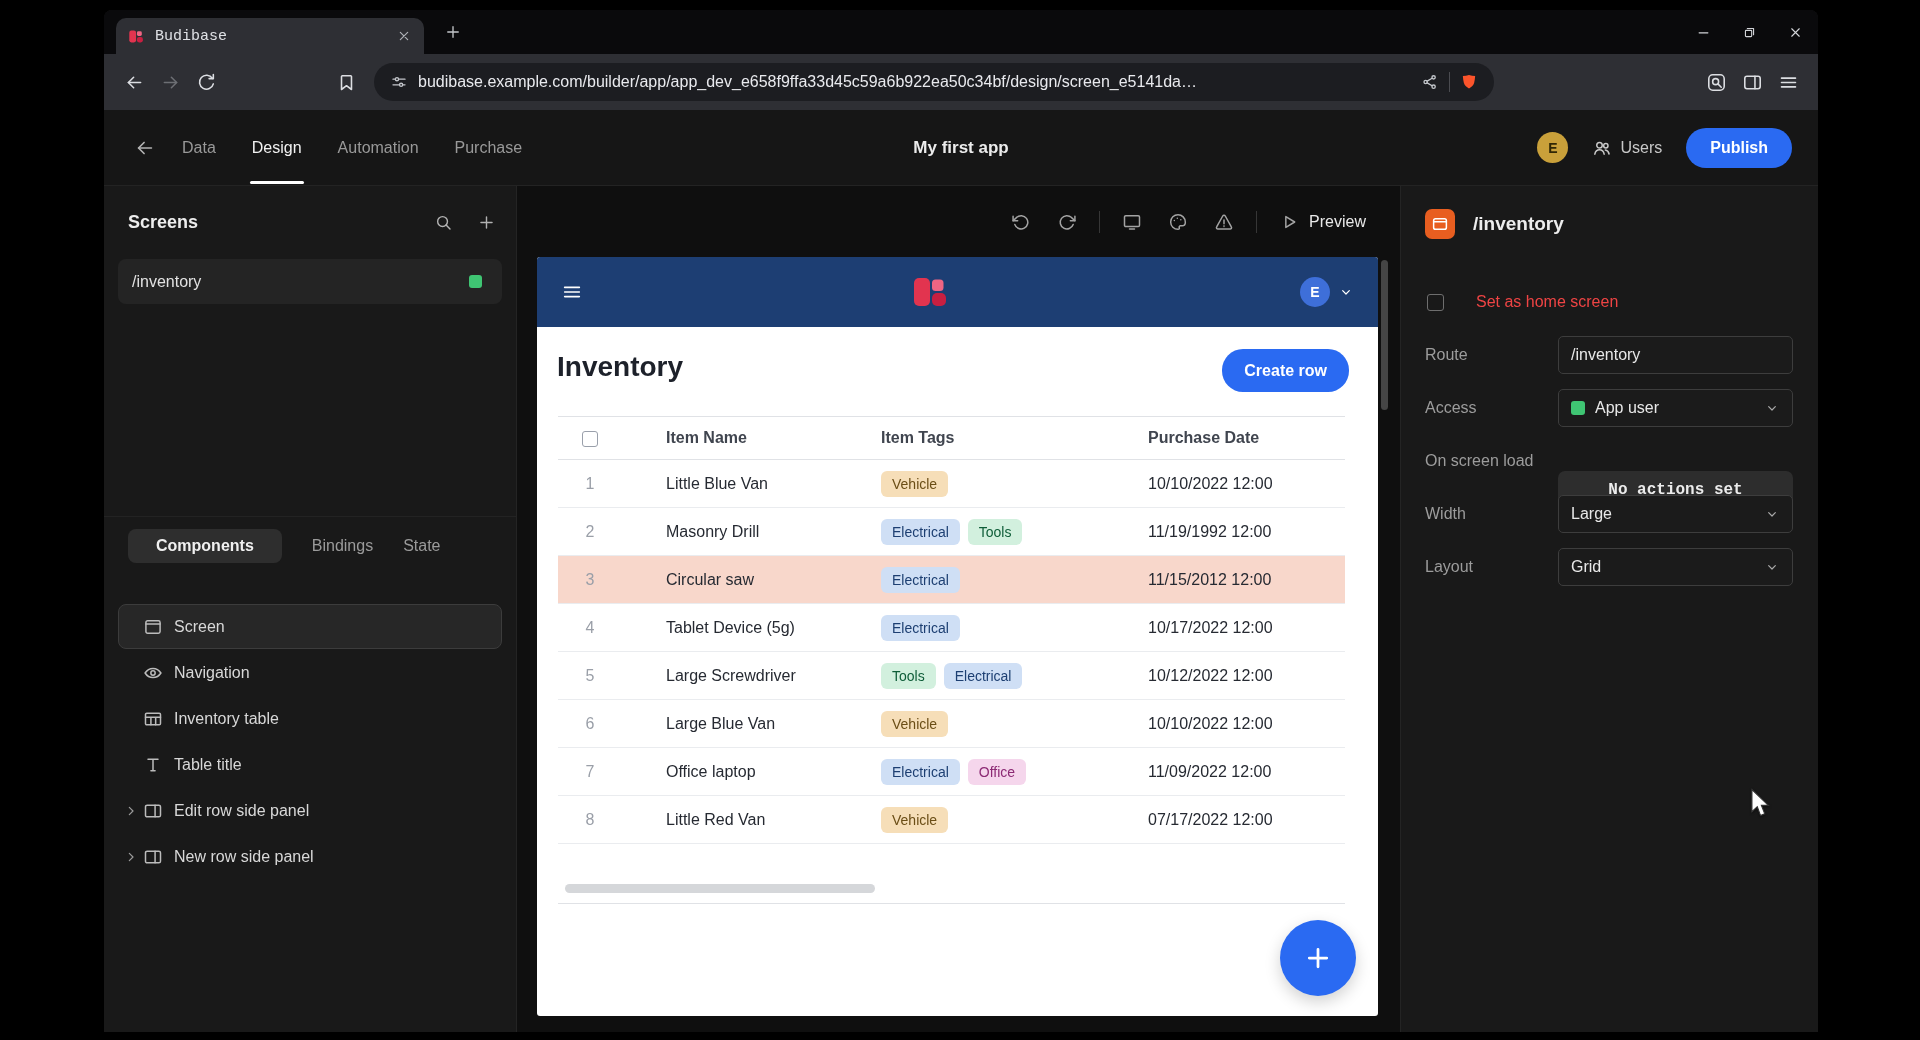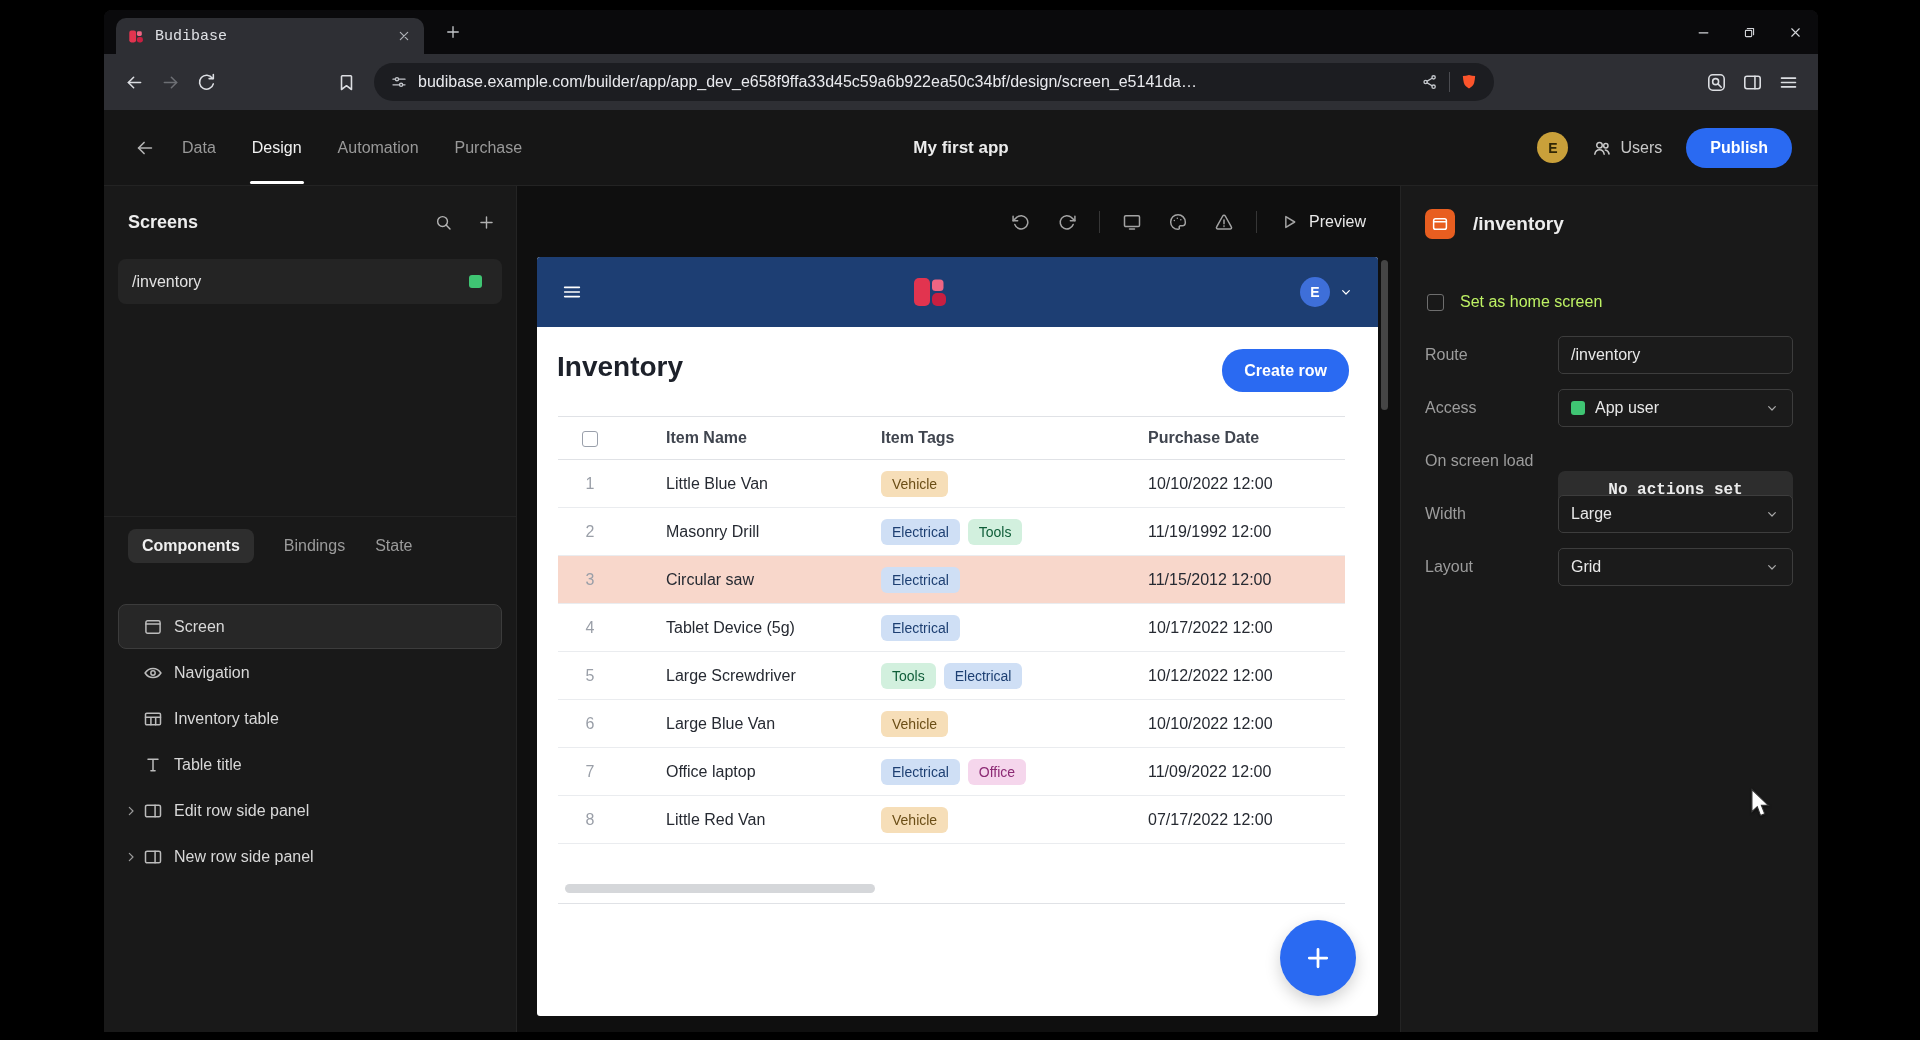--- a/index.html
+++ b/index.html
@@ -58,21 +58,21 @@
   .screens-head { position:absolute; top:16px; left:24px; right:20px; height:40px; display:flex; align-items:center; }
   .s-title { color:#ededed; font-size:18px; font-weight:700; }
   .head-icons { margin-left:auto; display:flex; gap:24px; color:#b2b2b2; }
   .head-icons svg { width:19px; height:19px; }
   .screen-item { position:absolute; top:73px; left:14px; right:14px; height:45px; background:#242424; border-radius:8px; display:flex; align-items:center; padding:0 14px; }
   .screen-route { color:#e2e2e2; font-size:16px; }
   .green-dot { margin-left:auto; margin-right:6px; width:13px; height:13px; border-radius:3px; background:var(--screen_green,#3fc573); }
   .side-divider { position:absolute; top:330px; left:0; right:0; height:1px; background:#232323; }
   .comp-tabs { position:absolute; top:343px; left:24px; display:flex; align-items:center; gap:30px; }
   .c-tab { font-size:16px; color:#9b9b9b; }
-  .c-tab.active { background:#2e2e2e; color:#f0f0f0; border-radius:8px; padding:8px 14px; font-weight:600; }
+  .c-tab.active { background:#2e2e2e; color:#f0f0f0; border-radius:8px; padding:8px 28px; font-weight:600; }
   .tree { position:absolute; top:418px; left:14px; right:14px; }
   .tree-item { height:45px; margin-bottom:1px; display:flex; align-items:center; padding-left:24px; border-radius:8px; border:1px solid transparent; }
   .tree-item.selected { background:#272727; border-color:#3c3c3c; }
   .tree-item.expandable { padding-left:4px; }
   .tree-chev { color:#9b9b9b; display:flex; margin-right:4px; }
   .tree-chev svg { width:16px; height:16px; }
   .tree-ic { color:#bcbcbc; display:flex; margin-right:11px; }
   .tree-ic svg { width:20px; height:20px; }
   .tree-label { color:#d8d8d8; font-size:16px; }
 
@@ -117,21 +117,21 @@
   .fab svg { width:30px; height:30px; stroke-width:2.2; }
 
   
   .panel { width:418px; background:#191919; border-left:1px solid #242424; position:relative; flex:none; }
   .p-head { position:absolute; top:23px; left:24px; display:flex; align-items:center; gap:18px; }
   .p-ic { width:30px; height:30px; border-radius:7px; background:var(--panel_icon_orange,#e85e20); display:flex; align-items:center; justify-content:center; color:#fff; flex:none; }
   .p-ic svg { width:18px; height:18px; stroke-width:2; }
   .p-title { color:#ededed; font-size:19px; font-weight:600; }
   .home-row { position:absolute; top:107px; left:26px; display:flex; align-items:center; gap:16px; }
   .p-checkbox { width:17px; height:17px; border:1.6px solid #6e6e6e; border-radius:3px; flex:none; }
-  .home-label { color:#bef264; font-size:16px; }
+  .home-label { color:#ef4444; font-size:16px;margin-left:16px; }
   .f-row { position:absolute; left:0; right:0; height:38px; }
   .f-label { position:absolute; left:24px; top:0; line-height:38px; color:#9c9c9c; font-size:16px; }
   .f-control { position:absolute; left:157px; width:235px; height:38px; }
   .f-input { background:#1b1b1b; border:1px solid #3d3d3d; border-radius:5px; color:#e8e8e8; font-size:16px; padding:0 12px; font-family:inherit; }
   .f-select { background:#1b1b1b; border:1px solid #3d3d3d; border-radius:5px; display:flex; align-items:center; padding:0 12px; gap:10px; }
   .f-value { color:#e8e8e8; font-size:16px; }
   .f-chev { margin-left:auto; color:#a9a9a9; display:flex; }
   .f-chev svg { width:16px; height:16px; }
   .swatch { width:14px; height:14px; border-radius:3px; background:var(--screen_green,#3fc573); flex:none; }
   .f-btn { background:#2d2d2d; border:none; border-radius:7px; color:#ececec; font-size:16px; font-weight:600; font-family:Liberation Mono, monospace; display:flex; align-items:center; justify-content:center;margin-top:29px; }

